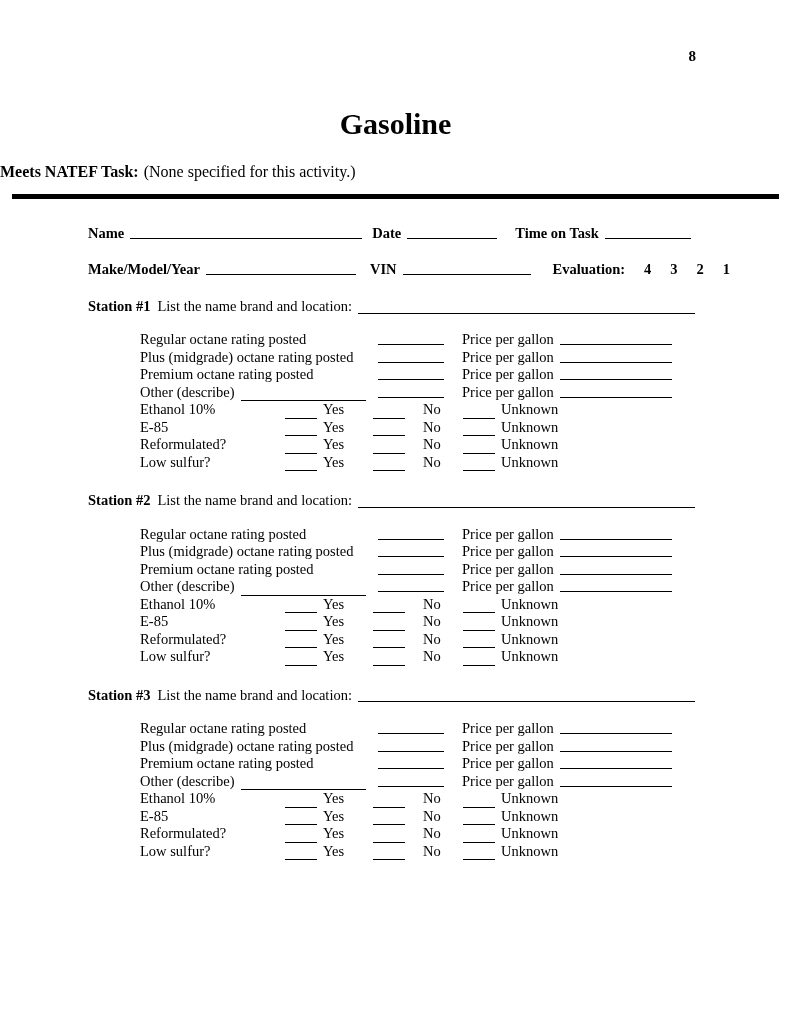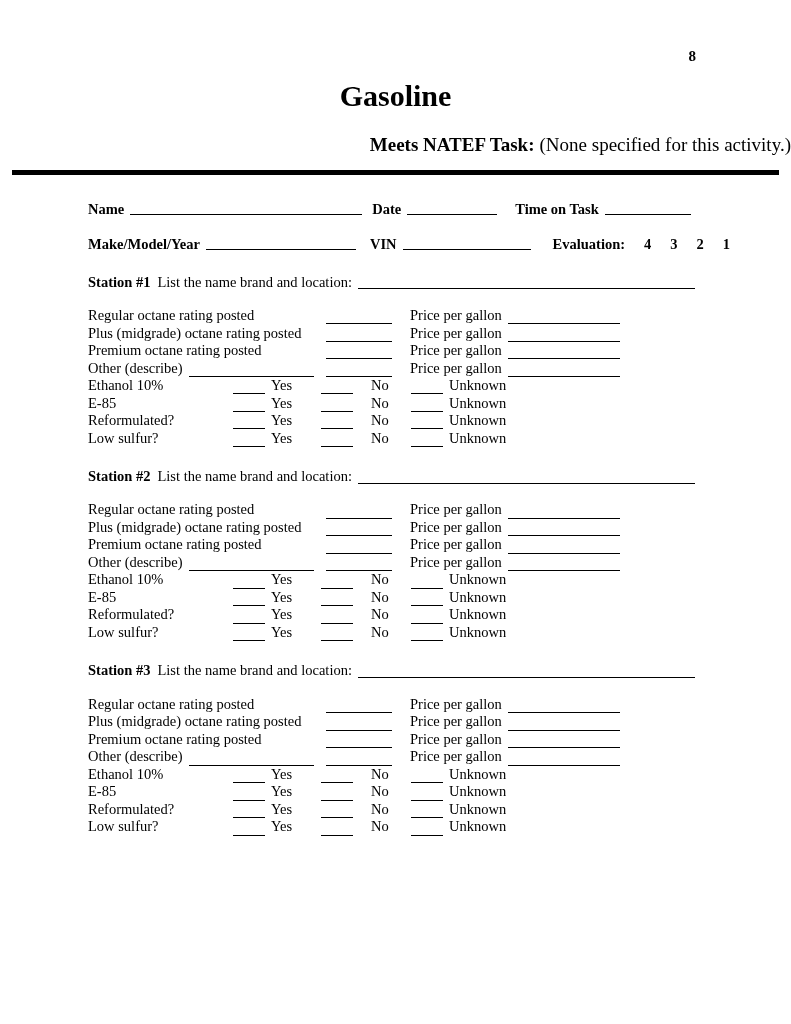--- a/index.html
+++ b/index.html
@@ -5,22 +5,22 @@
   * { box-sizing: border-box; }
   html,body { margin:0; padding:0; background:#ffffff; }
   .page {
     width: 791px; height: 1024px; margin: 0 auto; background:#fff;
     font-family: "Liberation Serif", serif; font-size: 14.5px; line-height: 1.2;
     color:#000; position: relative; overflow: hidden;
   }
   .b { font-weight: 700; }
   .pagenum { position:absolute; top:47px; right:95px; font-weight:700; font-size:15px; }
   .logo { position:absolute; top:38px; left:95px; }
-  .title { margin:0; padding-top:78px; text-align:center; font-size:30px; font-weight:700; }
-  .meets { text-align:right; margin-top:20px; font-size:19px; }
+  .title { margin:0; padding-top:106px; text-align:center; font-size:30px; font-weight:700; }
+  .meets { text-align:left; margin-top:20px; font-size:16px; }
   .meets .val { margin-left:5px; }
   .rule { height:5px; background:#000; margin:13px 12px 0 12px; }
   .content { margin:26px 96px 0 88px; }
 
   .blank { display:inline-block; border-bottom:1px solid #000; height:14px; flex-shrink:0; }
 
   .frow { display:flex; }
   .name-row { margin-bottom:18px; }
   .make-row { margin-bottom:20px; }
   .name-blank { width:232px; margin:0 10px 0 6px; }
@@ -31,21 +31,21 @@
   .eval-num   { margin-left:19px; font-weight:700; }
 
   .instructions { width:600px; margin-bottom:16px; }
 
   .station { margin-bottom:21px; }
   .shead { display:flex; align-items:center; margin-bottom:16px; }
   .shead .slabel { margin-right:7px; }
   .shead .sprompt { white-space:nowrap; }
   .sblank { flex:1; min-width:0; margin-left:6px; }
 
-  .orow, .yrow { display:flex; align-items:flex-end; height:17.5px; white-space:nowrap; }
+  .orow, .yrow { display:flex; align-items:flex-start; height:17.5px; margin-left:52px; white-space:nowrap; }
   .olabel { width:238px; flex-shrink:0; display:flex; align-items:flex-end; }
   .iblank { flex:1; min-width:0; margin:0 12px 0 6px; }
   .oblank { width:66px; margin-right:18px; }
   .plabel { margin-right:6px; }
   .pblank { width:112px; }
 
   .ylabel { width:145px; flex-shrink:0; }
   .ygroup { display:flex; align-items:flex-end; }
   .g1 { width:88px; } .g2 { width:90px;gap:12px; }
   .yblank { width:32px; margin-right:6px; }

